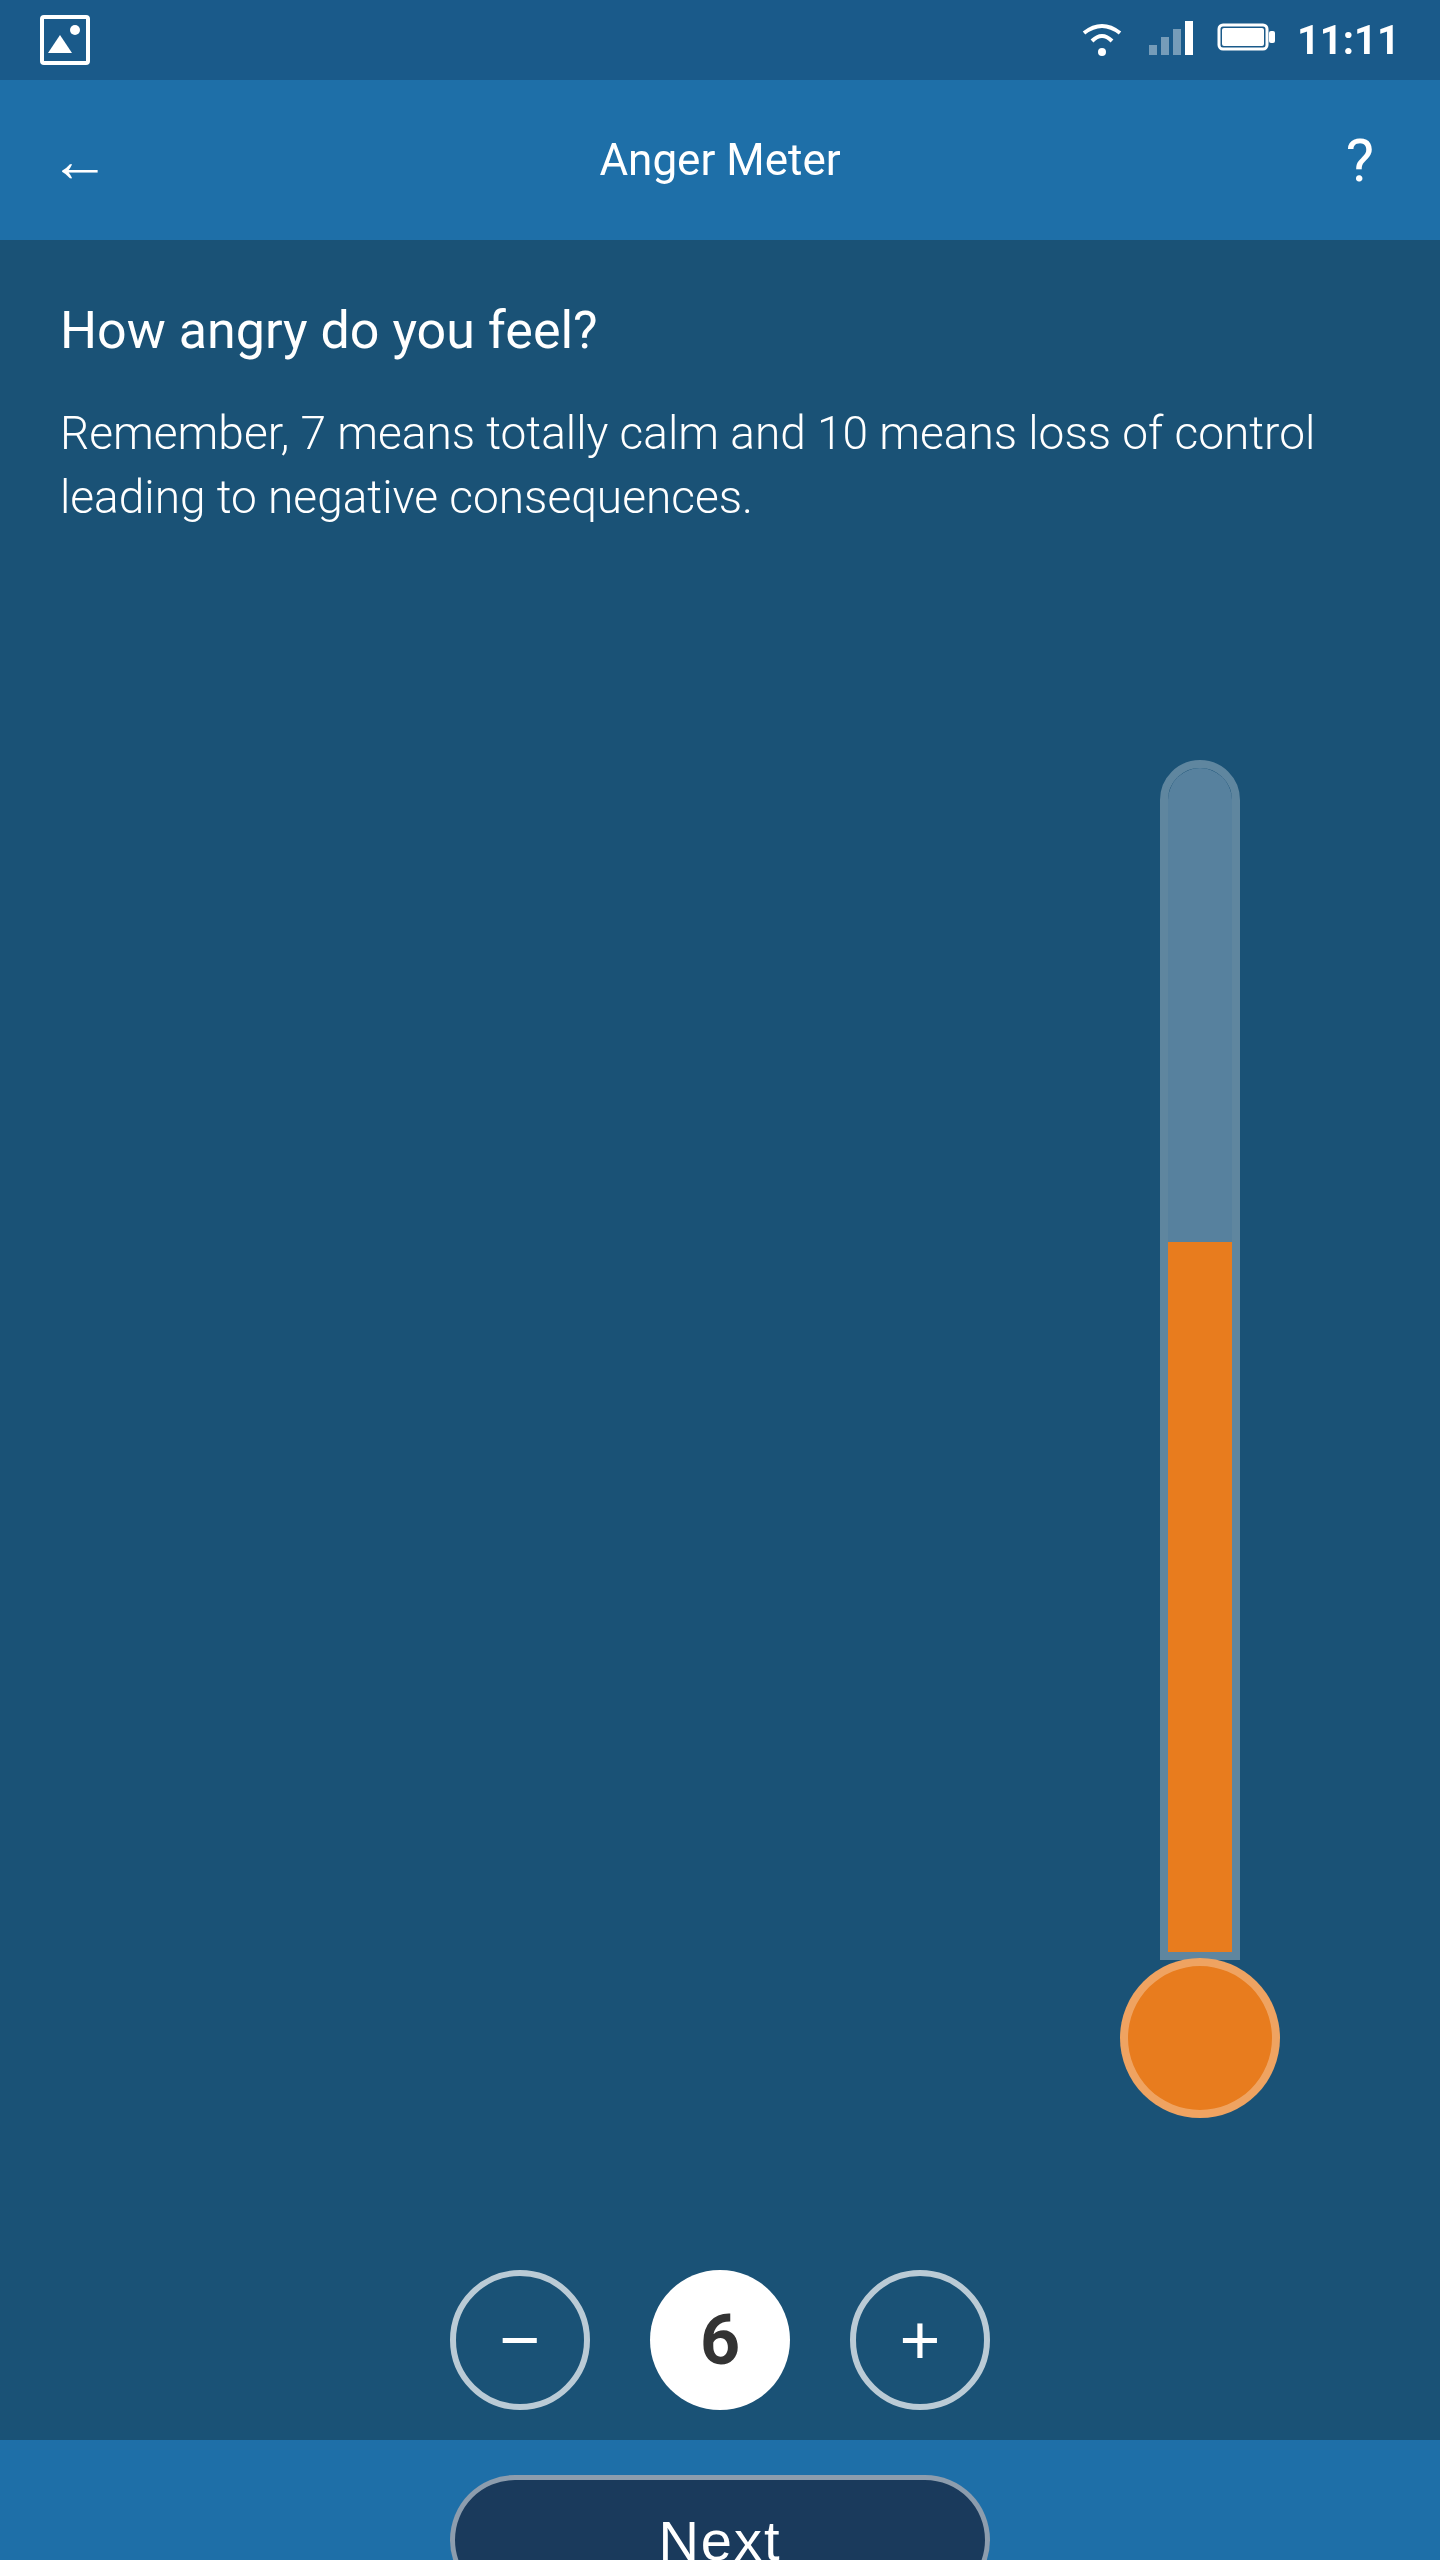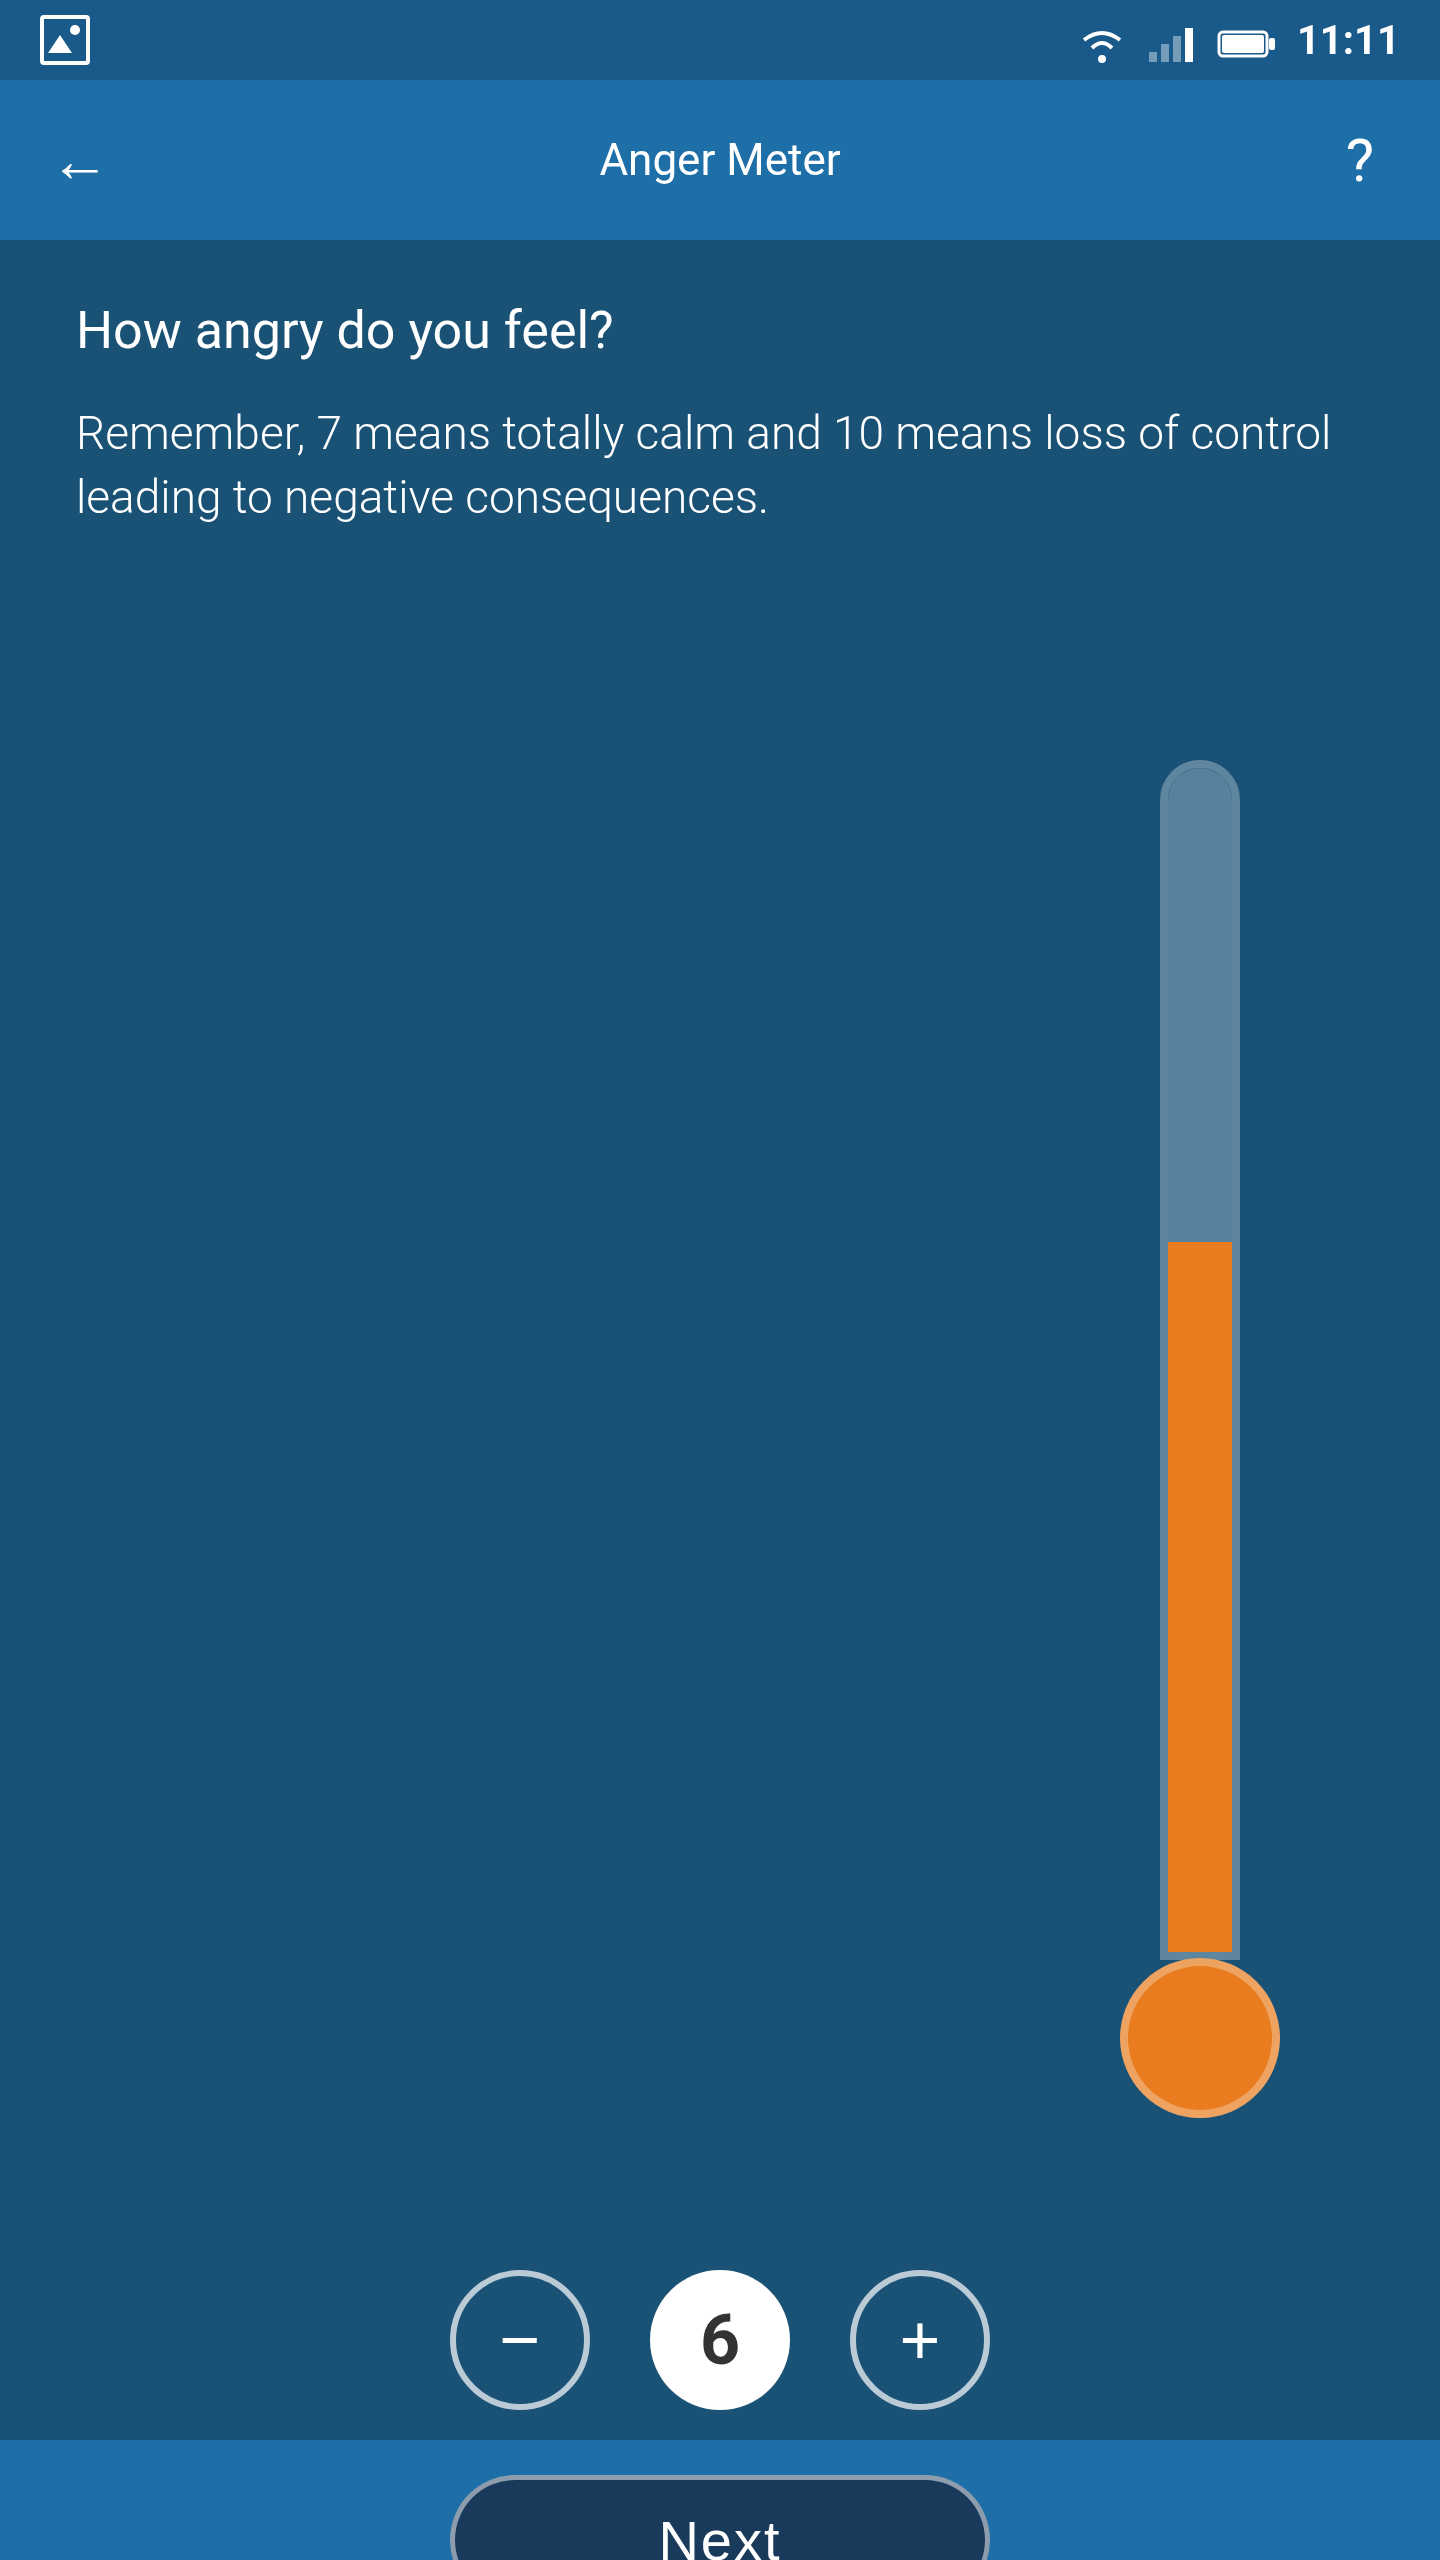--- a/index.html
+++ b/index.html
@@ -29,21 +29,21 @@
     }
 
     .status-bar-left {
       display: flex;
       align-items: center;
       gap: 10px;
     }
 
     .status-bar-right {
       display: flex;
-      align-items: flex-end;
+      align-items: flex-start;
       gap: 20px;
     }
 
     .status-time {
       color: white;
       font-size: 40px;
       font-weight: bold;
     }
 
     
@@ -91,21 +91,21 @@
     .help-icon {
       color: white;
       font-size: 60px;
     }
 
     
     .main-content {
       width: 100%;
       height: calc(2560px - 80px - 160px - 200px - 120px);
       background-color: #1a5276;
-      padding: 60px 60px 40px 76px;
+      padding: 60px 60px 40px 60px;
       display: flex;
       flex-direction: row;
       position: relative;
     }
 
     .left-content {
       flex: 1;
       display: flex;
       flex-direction: column;
       gap: 40px;

